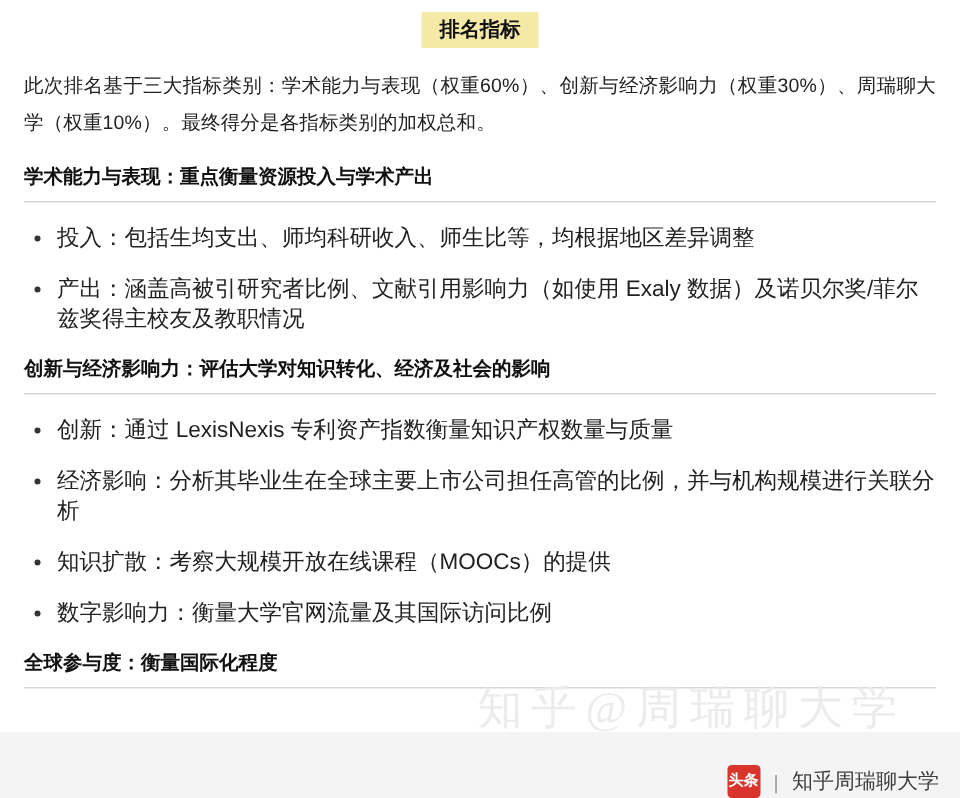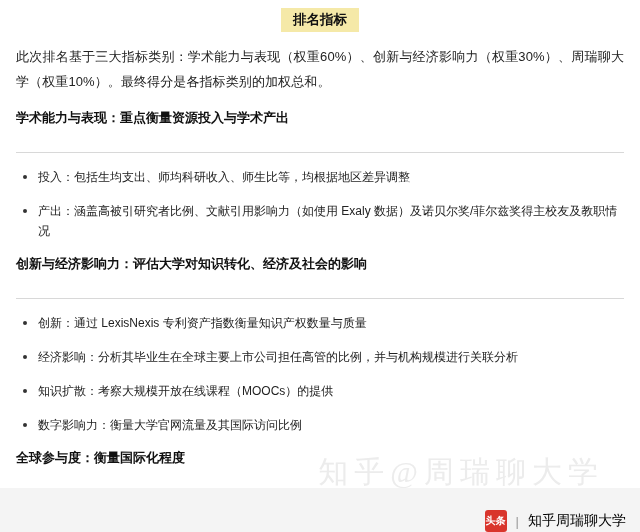--- a/index.html
+++ b/index.html
@@ -44,31 +44,31 @@
     letter-spacing: 0.1px;
   }
   .section {
     margin-top: 12px;
   }
   .section-head {
     font-size: 13px;
     font-weight: bold;
     color: #111111;
     line-height: 22px;
-    padding-bottom: 23px;
+    padding-bottom: 5px;
     border-bottom: 1px solid #d8d8d8;
   }
   ul.bullets {
     list-style: none;
     margin: 0;
     padding: 0;
   }
   ul.bullets li {
     position: relative;
-    font-size: 12px;
+    font-size: 15px;
     line-height: 20px;
     color: #222222;
     padding-left: 22px;
     margin-top: 14px;
   }
   ul.bullets li::before {
     content: "";
     position: absolute;
     left: 7px;
     top: 8px;
@@ -113,21 +113,21 @@
     background: #d9352c;
     color: #ffffff;
     font-size: 10px;
     line-height: 22px;
     text-align: center;
     font-weight: bold;
     flex: 0 0 auto;
   }
   .footer-text {
     font-size: 14px;
-    color: #000000;
+    color: #404040;
   }
   .sep {
     color: #999999;
     font-size: 13px;
     margin: 0 2px;
   }
 </style>
 </head>
 <body>
 

